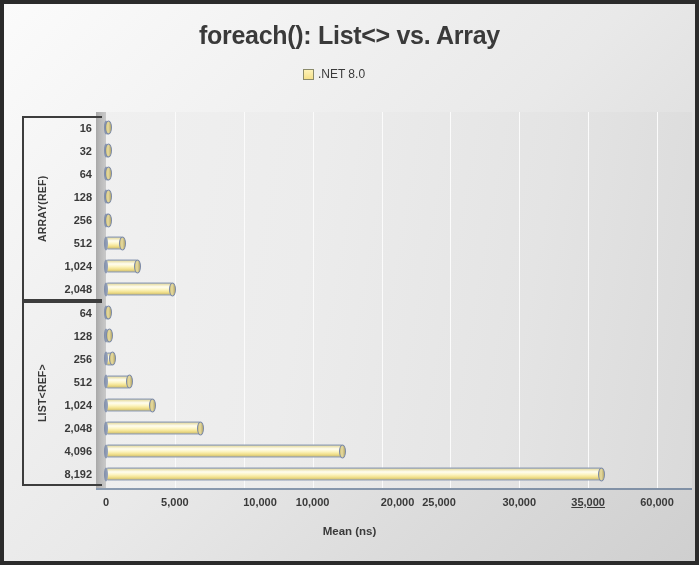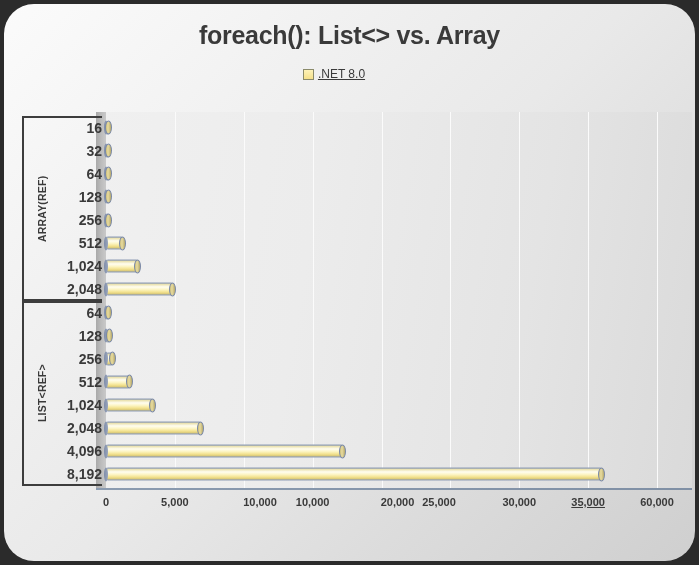--- a/index.html
+++ b/index.html
@@ -15,21 +15,20 @@
   }
   .chart-window {
     position: absolute;
     left: 4px;
     top: 4px;
     width: 691px;
     height: 557px;
     background: linear-gradient(135deg, #fbfbfb 0%, #f3f3f3 22%, #e9e9e9 50%, #dcdcdc 74%, #cfcfcf 100%);
     box-sizing: border-box;
     overflow: hidden;
-    border-radius: 30px;
   }
   .chart-title {
     position: absolute;
     left: 0;
     top: 17px;
     width: 691px;
     text-align: center;
     font-size: 25px;
     font-weight: bold;
     color: #3a3a3a;
@@ -39,21 +38,20 @@
     position: absolute;
     left: 0;
     top: 64px;
     width: 660px;
     display: flex;
     justify-content: center;
     align-items: center;
     gap: 4px;
     font-size: 12px;
     color: #3a3a3a;
-    text-decoration: underline;
   }
   .legend-swatch {
     width: 9px;
     height: 9px;
     background: linear-gradient(180deg, #fdf2b8 0%, #f5e08a 100%);
     border: 1px solid #8a8a6a;
     display: inline-block;
   }
   .legend-label {
     line-height: 1;
@@ -126,22 +124,22 @@
     top: 104px;
     width: 80px;
     height: 382px;
   }
   .cat-line {
     position: absolute;
     background: #3d3d3d;
   }
   .cat-label {
     position: absolute;
-    right: 0;
-    font-size: 14px;
+    right: 10px;
+    font-size: 11px;
     font-weight: bold;
     color: #3a3a3a;
     text-align: right;
     transform: translateY(-50%);
     white-space: nowrap;
   }
   .group-label {
     position: absolute;
     left: 14px;
     font-size: 10.5px;
@@ -307,20 +305,21 @@
         <div class="tick-label" style="left: 102px;">0</div>
         <div class="tick-label" style="left: 170.875px;">5,000</div>
         <div class="tick-label" style="left: 256px;">10,000</div>
         <div class="tick-label" style="left: 308.625px;">10,000</div>
         <div class="tick-label" style="left: 377.5px; margin-left: 16px;">20,000</div>
         <div class="tick-label" style="left: 435px;">25,000</div>
         <div class="tick-label" style="left: 515.25px;">30,000</div>
         <div class="tick-label" style="left: 584.125px; text-decoration: underline;">35,000</div>
         <div class="tick-label" style="left: 653px;">60,000</div>
       </div>
+    <div class="x-axis-title">Mean (ns)</div>
   </div>
 
   <div class="cat-axis">
     <div id="catlabels">
         <div class="cat-label" style="top: 19.5625px;">16</div>
         <div class="cat-label" style="top: 42.6875px;">32</div>
         <div class="cat-label" style="top: 65.8125px;">64</div>
         <div class="cat-label" style="top: 88.9375px;">128</div>
         <div class="cat-label" style="top: 112.062px;">256</div>
         <div class="cat-label" style="top: 135.188px;">512</div>

